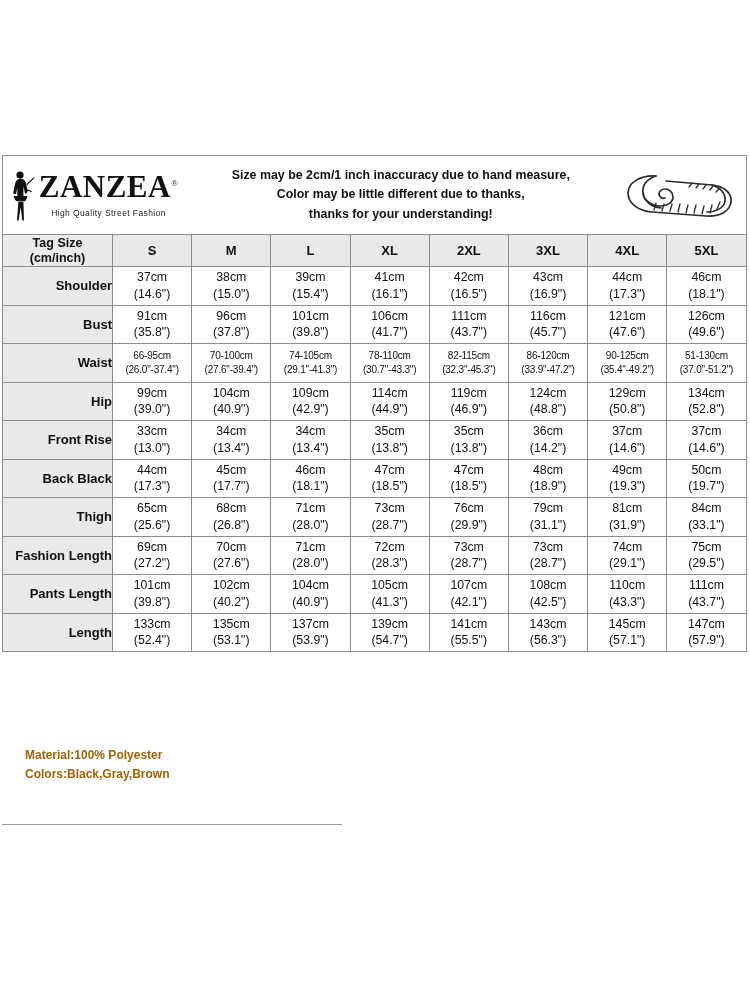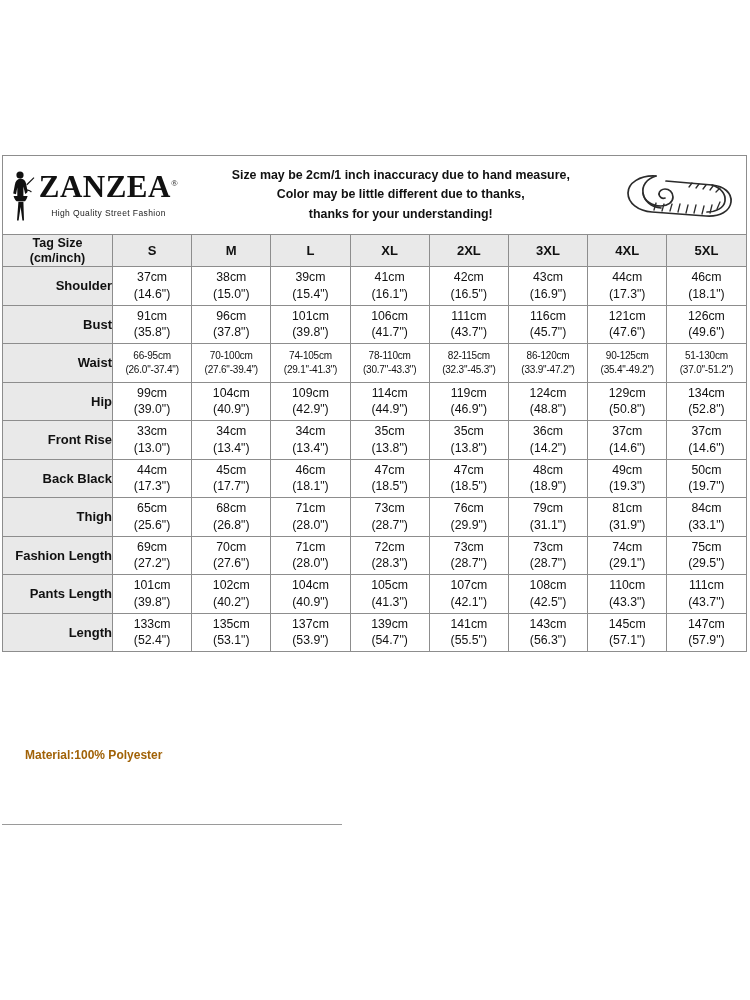--- a/index.html
+++ b/index.html
@@ -613,17 +613,18 @@
               <span class="cm">147cm</span>
               <span class="inch">(57.9")</span>
             </td>
           </tr>
         </tbody>
     </table>
   </div>
 
   <div class="footer">
     <div>Material:100% Polyester</div>
+    <div>Colors:Black,Gray,Brown</div>
   </div>
 
   <div class="footer-rule"></div>
 
 </div>
 
 </body></html>

